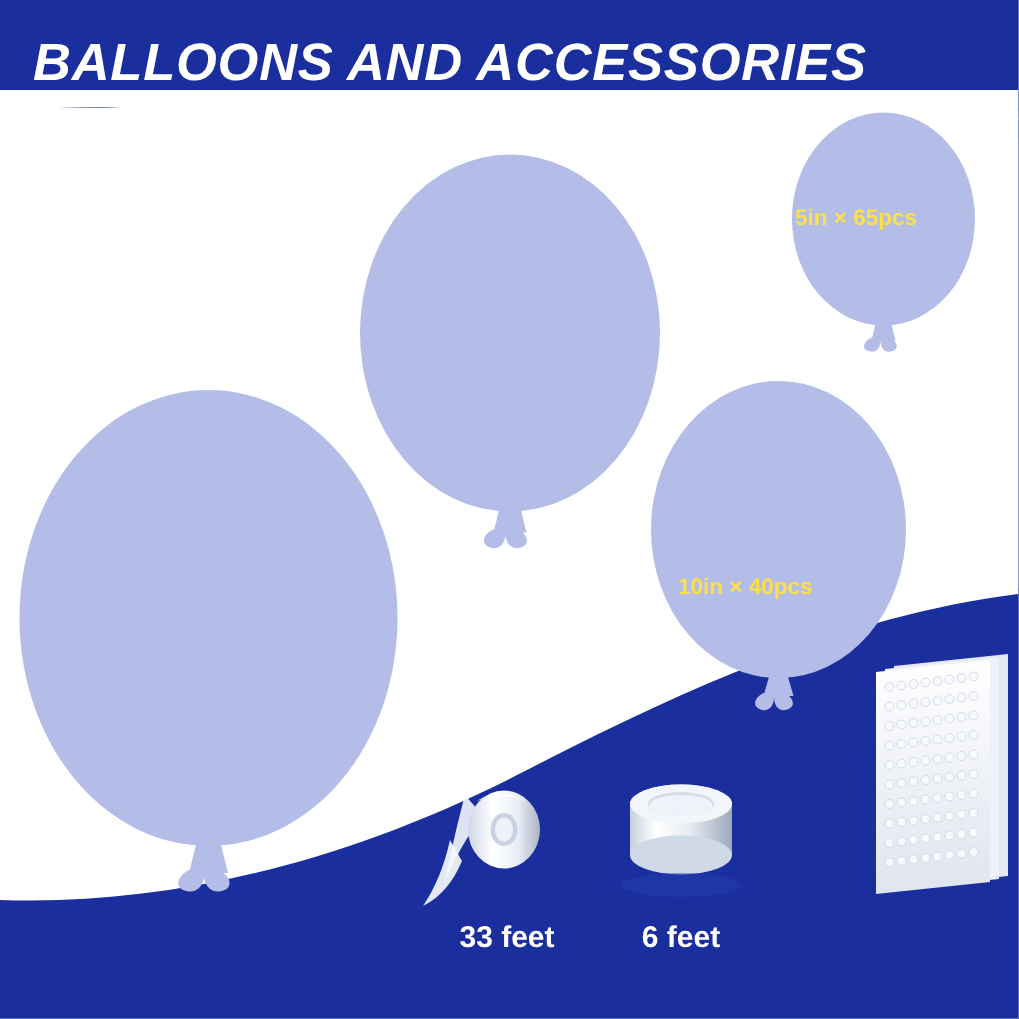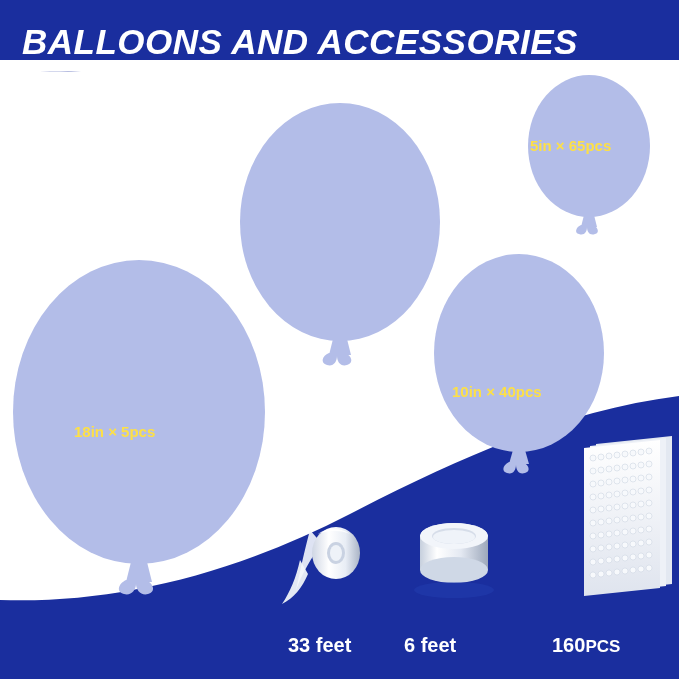--- a/index.html
+++ b/index.html
@@ -42,22 +42,21 @@
     white-space: nowrap;
     z-index: 30;
   }
   .acc-label {
     position: absolute;
     color: #ffffff;
     font-size: 20px;
     font-weight: bold;
     white-space: nowrap;
     z-index: 35;
-    text-align: left;
-    margin-top: 20px;
+    text-align: center;
   }
   .acc-label .pcs {
     font-size: 17px;
   }
   svg.layer {
     position: absolute;
     left: 0;
     top: 0;
     width: 679px;
     height: 679px;
@@ -102,21 +101,20 @@
       <path d="M509,462 c-6,3 -8,9 -2,11 c6,2 9,-3 9,-8 c0,5 3,10 9,8 c6,-2 4,-8 -2,-11 Z" fill="#b3bde8"></path>
     </g>
 
     <g>
       <ellipse cx="589" cy="146" rx="61" ry="71" fill="#b3bde8"></ellipse>
       <path d="M584,215 L594,215 L597,227 L581,227 Z" fill="#b3bde8"></path>
       <path d="M581,225 c-5,2 -7,8 -2,9 c5,2 8,-2 8,-7 c0,5 3,9 8,7 c5,-1 3,-7 -2,-9 Z" fill="#b3bde8"></path>
     </g>
   </svg>
 
-  <div class="balloon-label" style="left:74px; top:423px; width:130px;">18in × 5pcs</div>
   <div class="balloon-label" style="left:452px; top:337px; width:135px;margin-top:46px;">10in × 40pcs</div>
   <div class="balloon-label" style="left:530px; top:137px; width:120px;">5in × 65pcs</div>
 
   <svg class="layer" viewBox="0 0 679 679">
     <defs>
       <linearGradient id="ribbonGrad" x1="0" y1="0" x2="1" y2="0">
         <stop offset="0%" stop-color="#cfd6e4"></stop>
         <stop offset="35%" stop-color="#ffffff"></stop>
         <stop offset="70%" stop-color="#e8edf5"></stop>
         <stop offset="100%" stop-color="#aab4c6"></stop>
@@ -242,17 +240,14 @@
       </g>
     </g>
   </svg>
 
   <div class="acc-label" style="left:288px; top:614px; width:100px;">
     <span>33 feet</span>
   </div>
   <div class="acc-label" style="left:404px; top:614px; width:100px;">
     <span>6 feet</span>
   </div>
-  <div class="acc-label" style="left:552px; top:614px; width:110px;">
-    <span>160</span><span class="pcs">PCS</span>
-  </div>
 
 </div>
 
 </body></html>

